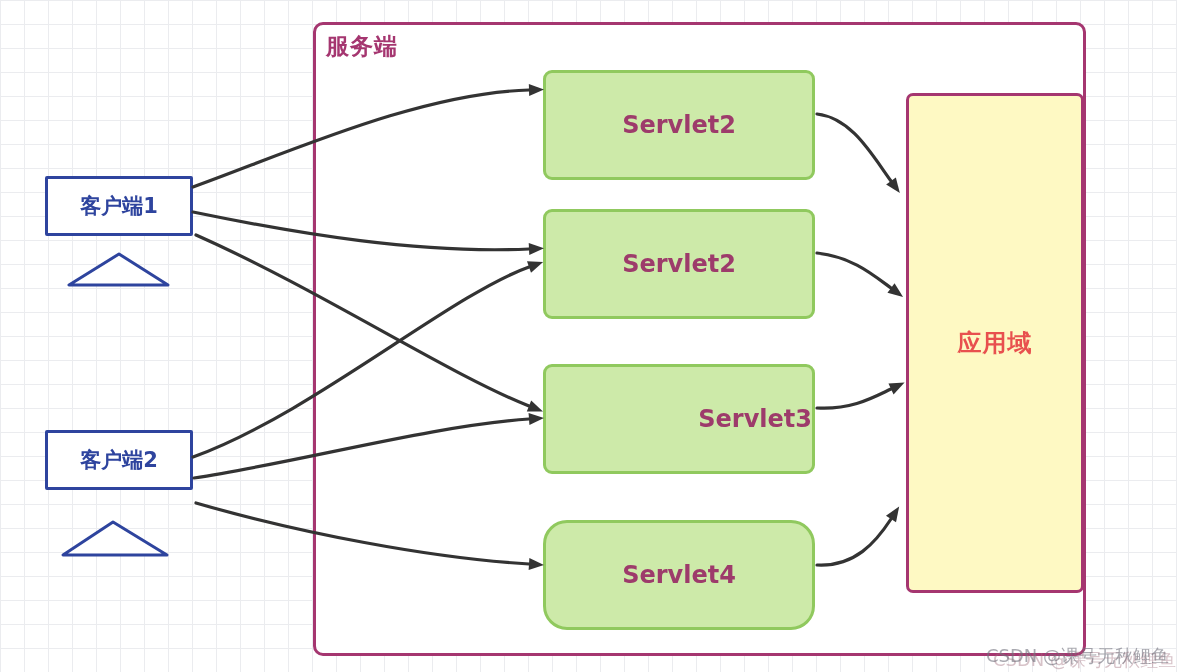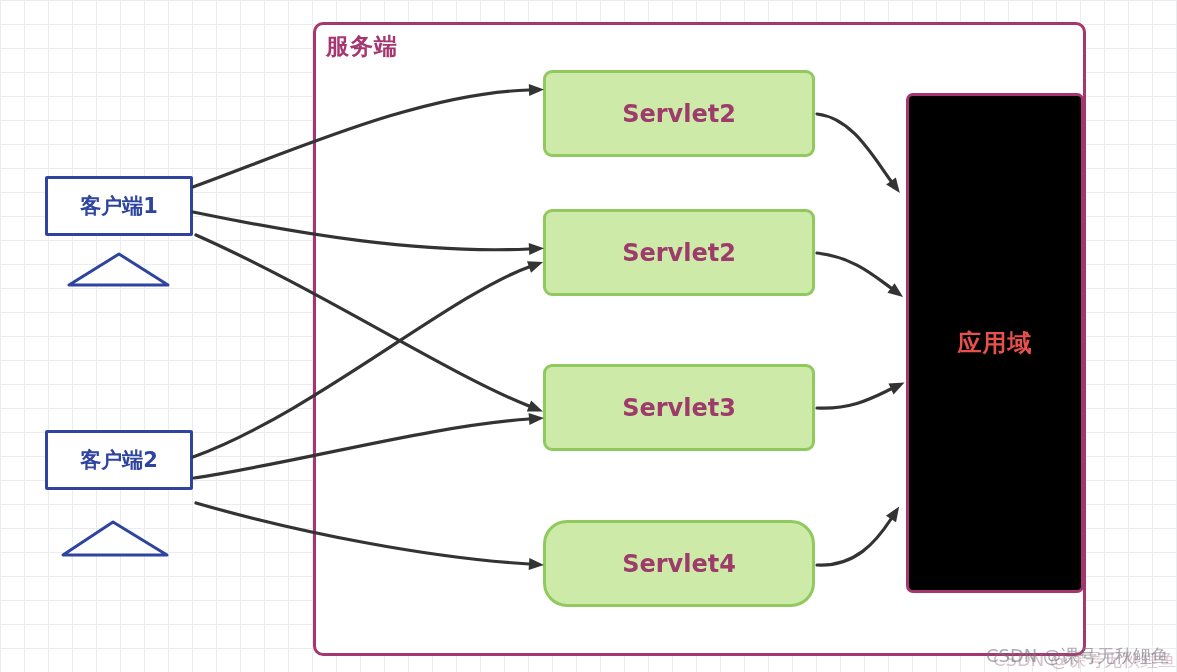--- a/index.html
+++ b/index.html
@@ -19,34 +19,34 @@
     left:313px;top:22px;width:773px;height:634px;
     background:#ffffff;border:3px solid #a53670;border-radius:10px;
   }
   .server-title{
     position:absolute;left:10px;top:6px;
     color:#a53670;font-size:23px;font-weight:bold;letter-spacing:1px;
   }
 
   
   .servlet{
-    left:543px;width:272px;height:87px;
+    left:543px;width:272px;height:110px;
     background:#cdeaa9;border:3px solid #90c95e;border-radius:9px;
     display:flex;align-items:center;justify-content:center;
     color:#9d3b6b;font-size:24px;font-weight:bold;
   }
   #servlet-a{top:70px;}
   #servlet-b{top:209px;}
-  #servlet-c{top:364px;}
+  #servlet-c{top:364px;justify-content:flex-end;}
   #servlet-d{top:520px;border-radius:24px;}
 
   
   .app-box{
     left:906px;top:93px;width:178px;height:500px;
-    background:#000000;border:3px solid #a53670;border-radius:7px;
+    background:#fef9c3;border:3px solid #a53670;border-radius:7px;
     display:flex;align-items:center;justify-content:center;
     color:#e8504e;font-size:24px;font-weight:bold;letter-spacing:1px;
   }
 
   
   .client{
     left:45px;width:148px;height:60px;
     background:#ffffff;border:3px solid #2e449e;border-radius:2px;
     display:flex;align-items:center;justify-content:center;
     color:#2e449e;font-size:21px;font-weight:bold;

